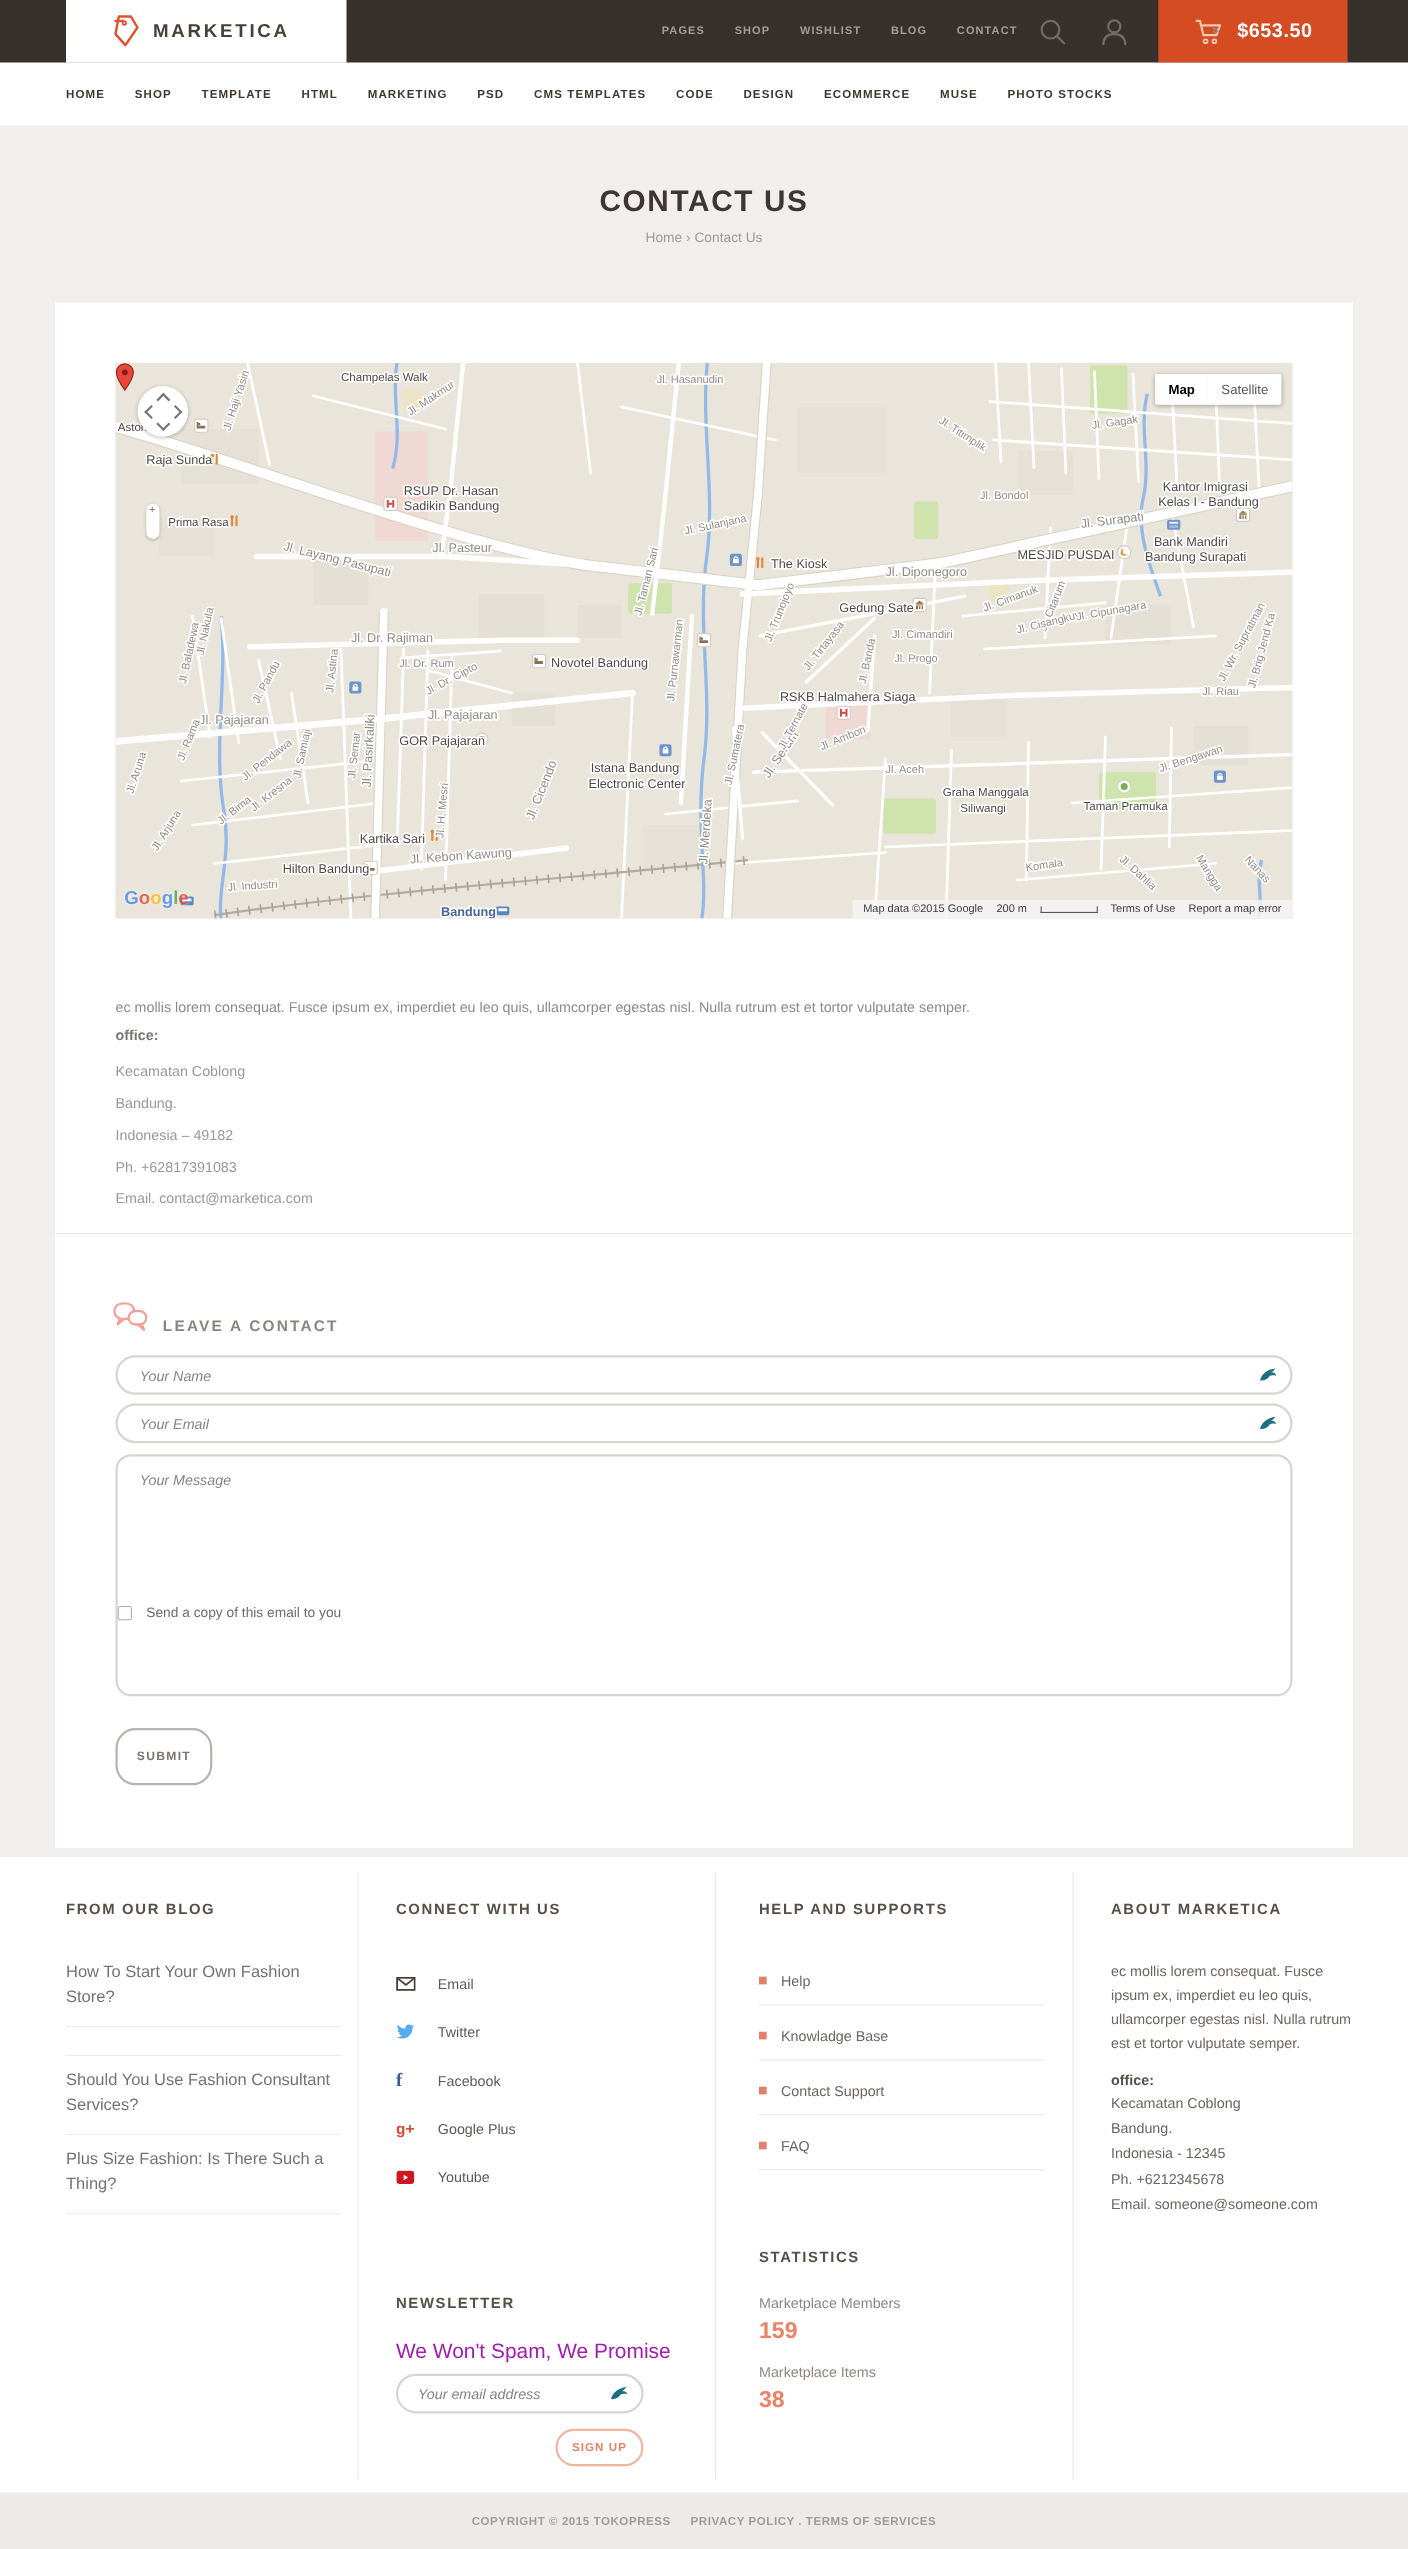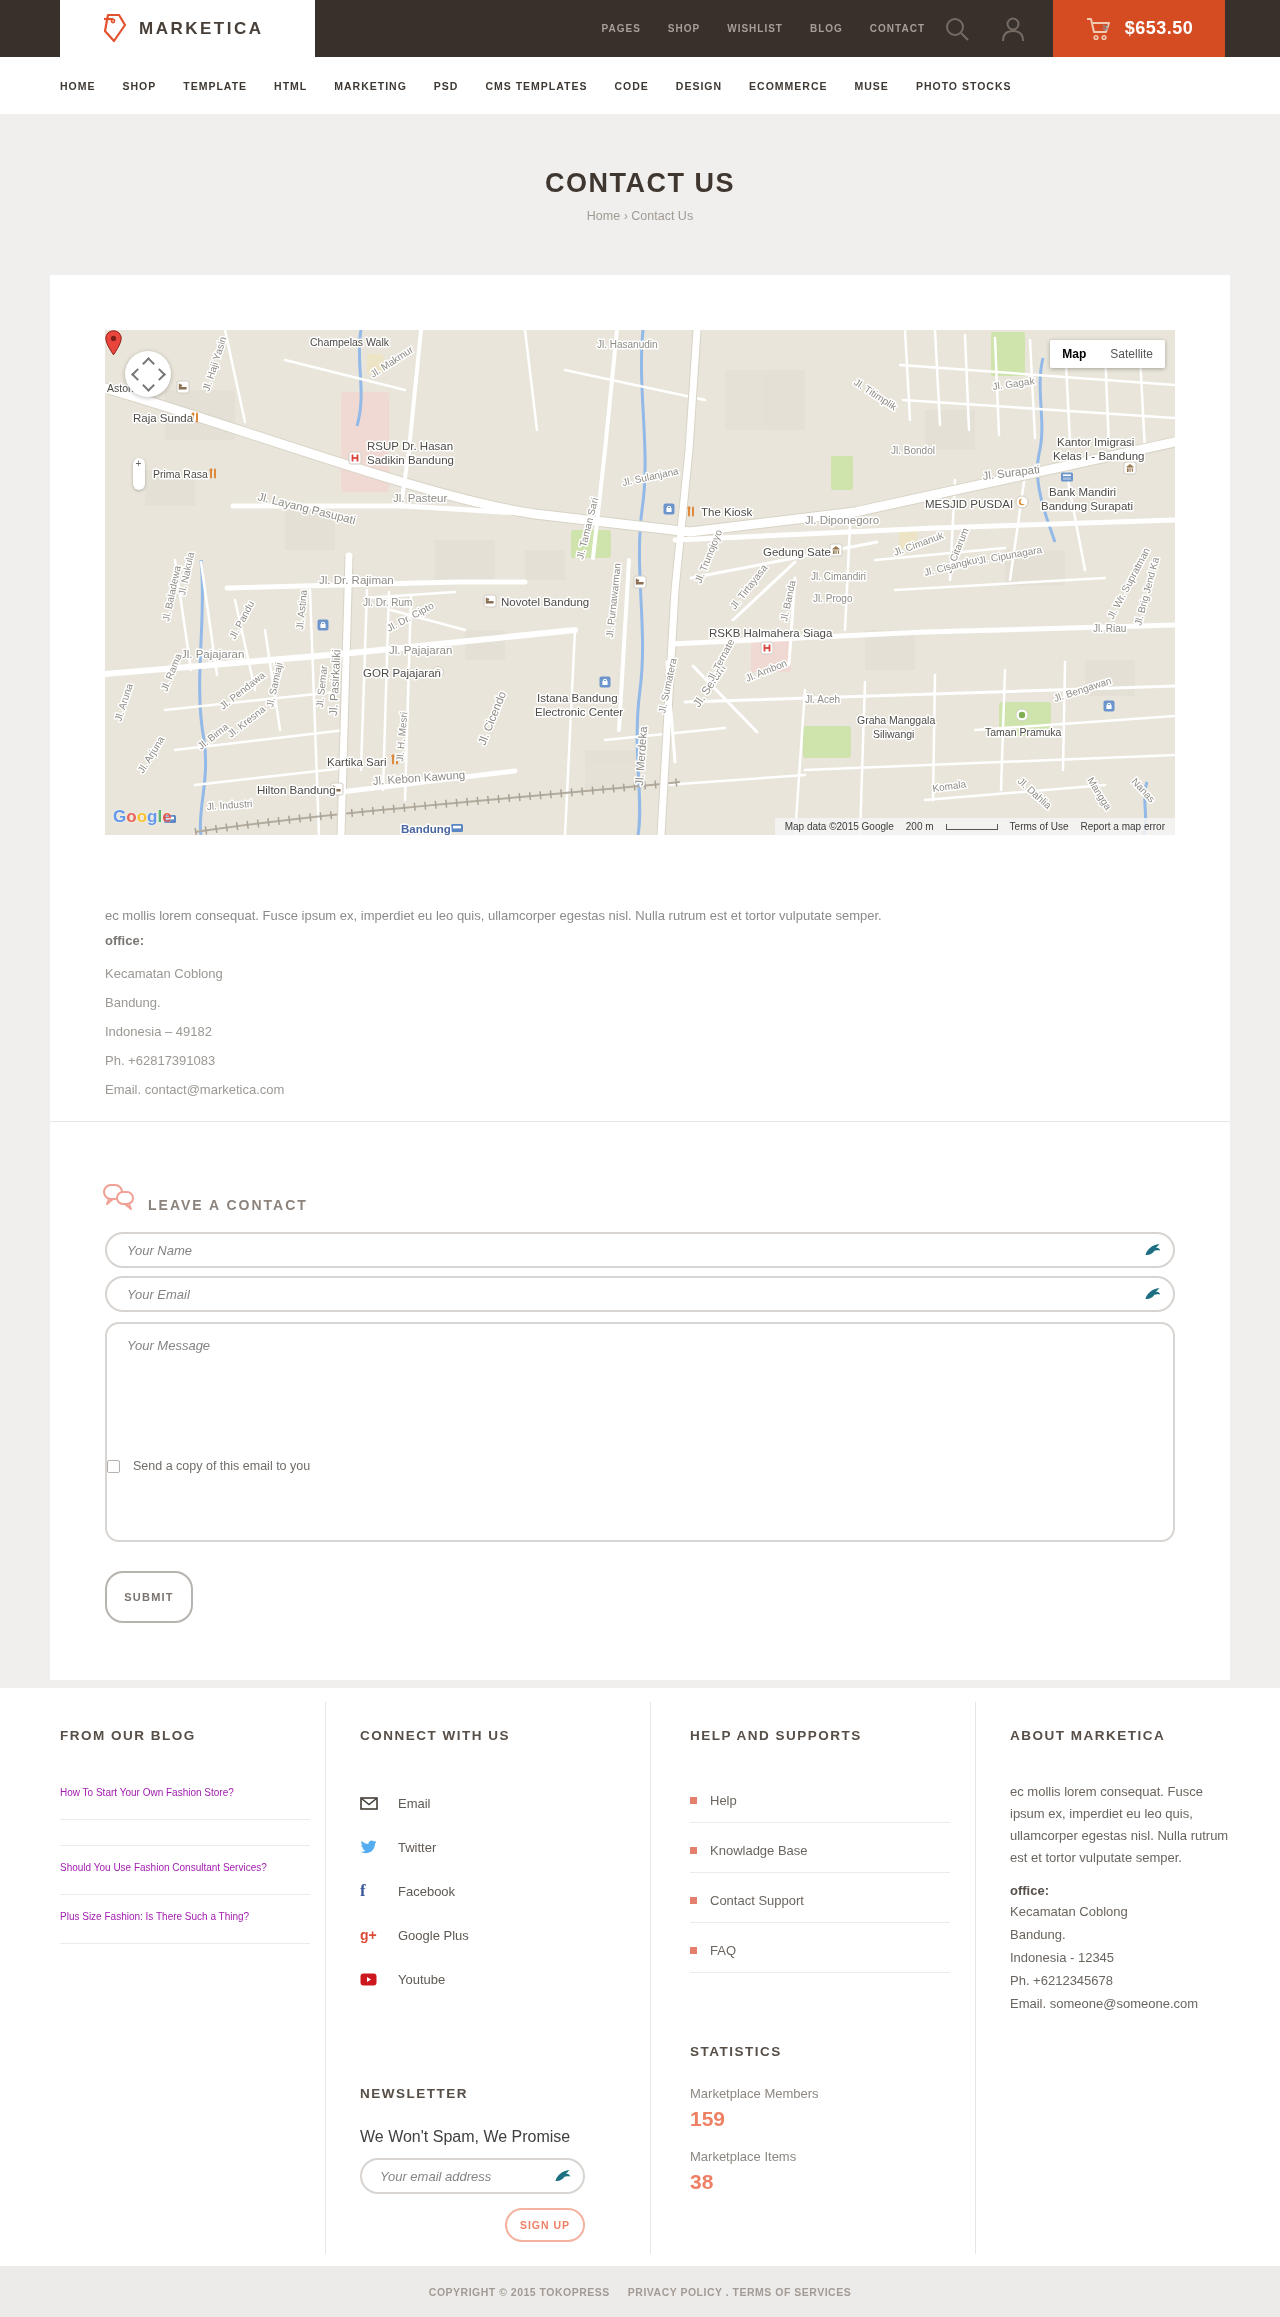--- a/index.html
+++ b/index.html
@@ -75,28 +75,28 @@
   .chkrow input{appearance:none;-webkit-appearance:none;width:13px;height:13px;border:1px solid #b5b1ad;border-radius:2px;background:#fdfdfd;margin:0;cursor:pointer;}
   .chkrow label{font-size:12.5px;color:#716c67;}
   .submit{position:absolute;left:55px;top:1296px;width:88px;height:52px;background:#fff;border:2px solid #b7b3af;border-radius:18px;font-family:"Liberation Sans",sans-serif;font-size:11px;font-weight:bold;letter-spacing:1.2px;color:#7b746e;cursor:pointer;}
 
   
   .footer{position:absolute;left:0;top:1688px;width:1280px;height:578px;background:#fff;}
   .vdiv{position:absolute;top:14px;width:1px;height:552px;background:#e9e7e5;}
   .fcol{position:absolute;top:40px;}
   .fcol h4{margin:0 0 38px 0;font-size:13.5px;font-weight:bold;letter-spacing:1.5px;color:#564e47;}
   .bloglist{margin:0;padding:0;list-style:none;width:250px;}
-  .bloglist li{font-size:10px;line-height:23px;color:#a21caf;padding:0 0 15px 0;margin-bottom:10px;border-bottom:1px solid #ecebe9;cursor:pointer;}
+  .bloglist li{font-size:15px;line-height:23px;color:#737373;padding:0 0 15px 0;margin-bottom:10px;border-bottom:1px solid #ecebe9;cursor:pointer;}
   .soclist{margin:0;padding:0;list-style:none;}
   .soclist li{display:flex;align-items:center;height:44px;gap:16px;cursor:pointer;font-size:13px;color:#5f5953;}
   .soclist .sic{width:22px;display:flex;justify-content:flex-start;}
   .fb-f{color:#3b5998;font-weight:bold;font-size:17px;font-family:"Liberation Serif",serif;}
   .gp{color:#dd4b39;font-weight:bold;font-size:14px;}
   .nl-h{position:absolute;top:358px;left:0;font-size:13.5px;font-weight:bold;letter-spacing:1.5px;color:#564e47;}
-  .nl-tag{position:absolute;top:400px;left:0;font-size:16px;color:#404040;}
+  .nl-tag{position:absolute;top:400px;left:0;font-size:19px;color:#a21caf;}
   .npill{position:absolute;top:430px;left:0;width:225px;height:36px;}
   .npill input{width:100%;height:100%;box-sizing:border-box;border:2px solid #d8d4d1;border-radius:18px;padding:0 38px 0 18px;font-family:"Liberation Sans",sans-serif;font-size:13px;color:#555;outline:none;background:#fff;}
   .npill input::placeholder{font-style:italic;color:#848484;opacity:1;}
   .signup{position:absolute;top:480px;left:145px;width:80px;height:34px;background:#fff;border:2px solid #f3b3a0;border-radius:17px;font-family:"Liberation Sans",sans-serif;font-size:10.5px;font-weight:bold;letter-spacing:1px;color:#ee8065;cursor:pointer;}
   .helplist{margin:0;padding:0;list-style:none;width:260px;}
   .helplist li{display:flex;align-items:center;gap:13px;font-size:13px;color:#6b655f;padding:12px 0 14px 0;border-bottom:1px solid #ecebe9;margin-bottom:8px;cursor:pointer;}
   .bullet{width:7px;height:7px;background:#e47f6d;display:inline-block;}
   .stats-h{position:absolute;top:316px;left:0;font-size:13.5px;font-weight:bold;letter-spacing:1.5px;color:#564e47;}
   .stat-l{font-size:13px;color:#8d8780;}
   .stat-v{font-size:21px;font-weight:bold;color:#ee8065;margin:6px 0 18px 0;}

